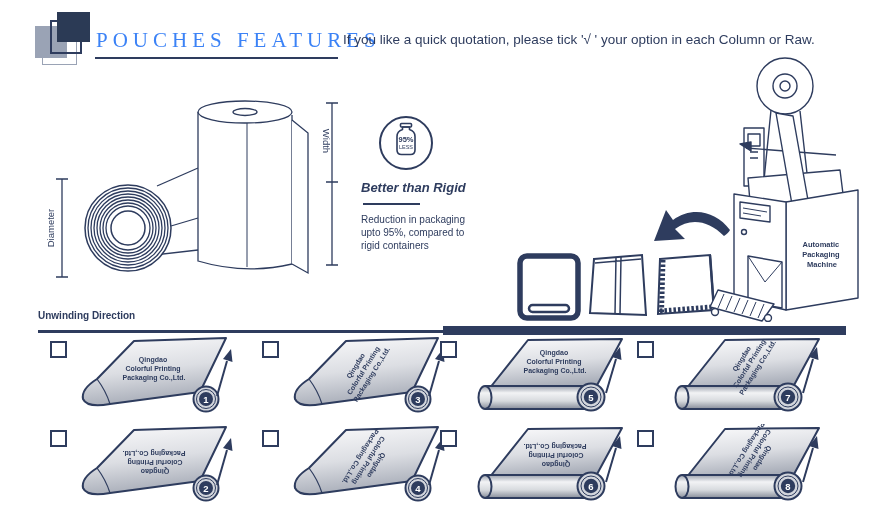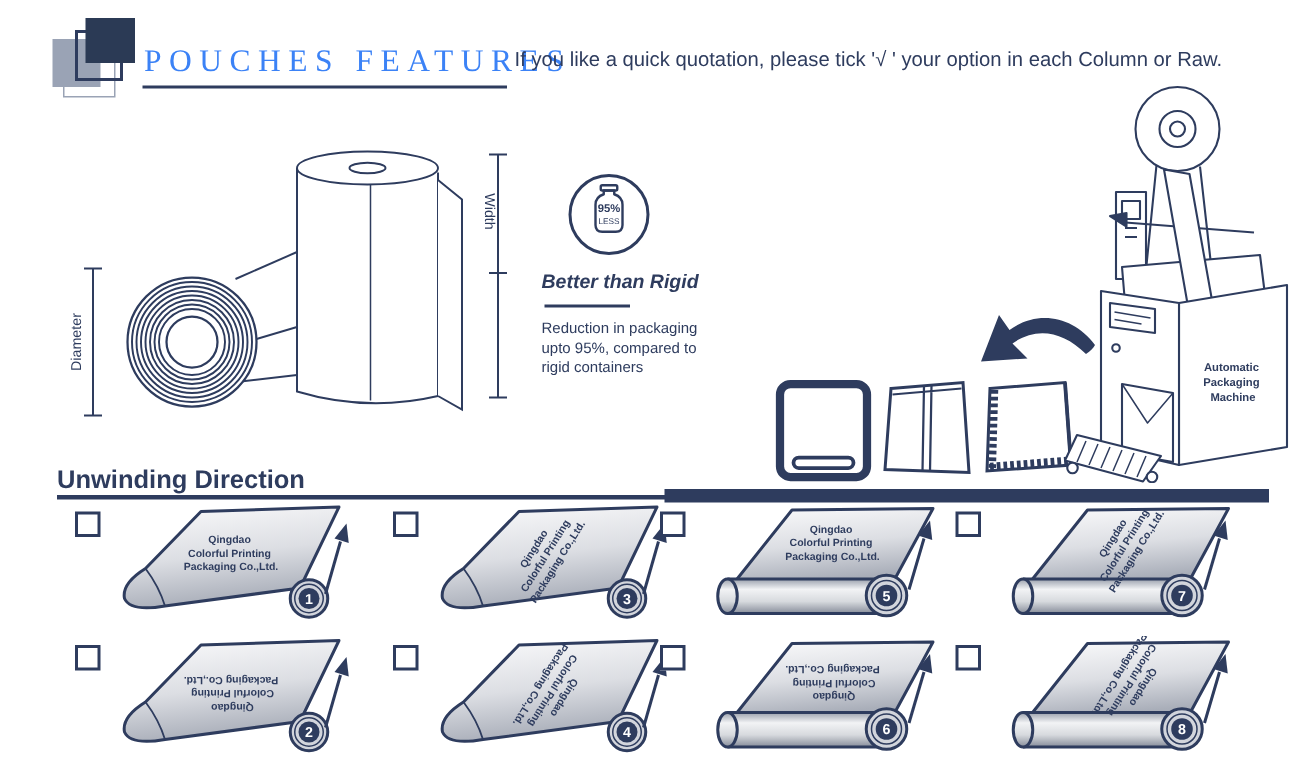--- a/index.html
+++ b/index.html
@@ -19,21 +19,21 @@
          letter-spacing:5px;color:#3b82f6;white-space:nowrap;}
   .title-underline{left:95px;top:57px;width:243px;height:2px;background:#2e3c5e;}
   .instruction{left:343px;top:32px;font-size:13.5px;font-weight:400;color:#2e3c5e;white-space:nowrap;}
 
   
   .feature-title{left:361px;top:180px;font-size:13px;font-weight:bold;font-style:italic;}
   .feature-underline{left:363px;top:203px;width:57px;height:2px;background:#2e3c5e;}
   .feature-desc{left:361px;top:213px;width:120px;font-size:10px;line-height:1.3;}
 
   
-  .section-title{left:38px;top:310px;font-size:17px;font-weight:bold;}
+  .section-title{left:38px;top:310px;font-size:10px;font-weight:bold;}
   .thin-line{left:38px;top:330px;width:407px;height:2.5px;background:#2e3c5e;}
   .thick-bar{left:443px;top:326px;width:403px;height:9px;background:#2e3c5e;}
 
   
   .option-cell{position:absolute;width:208px;height:88px;}
   .cb{position:absolute;left:0;top:6px;width:13px;height:13px;border:2px solid #2e3c5e;background:#fff;}
   .roll-svg{position:absolute;top:0;}
   .roll-svg.flat{left:20px;}
   .roll-svg.cyl{left:15px;}
   svg text{font-family:"Liberation Sans",sans-serif;}

